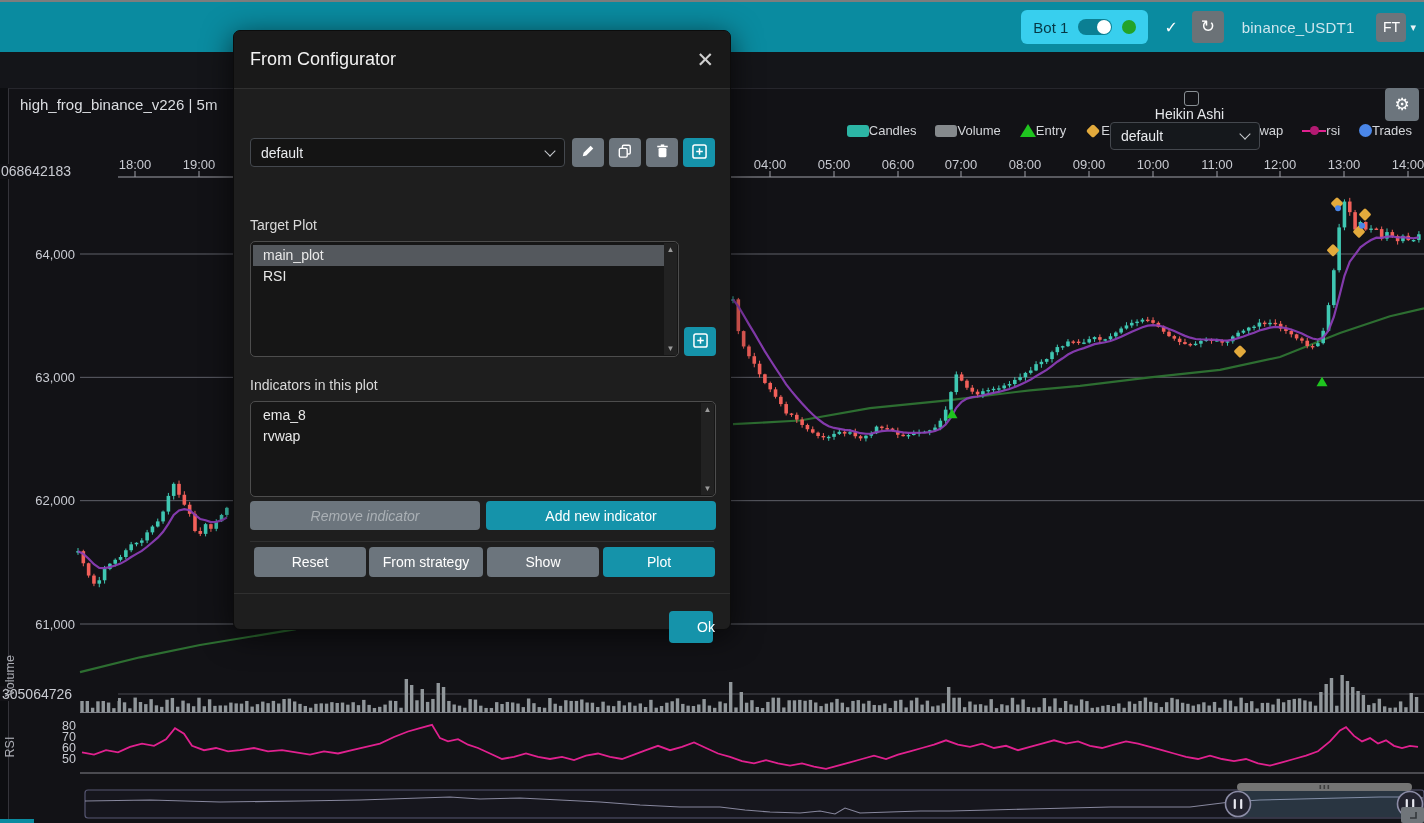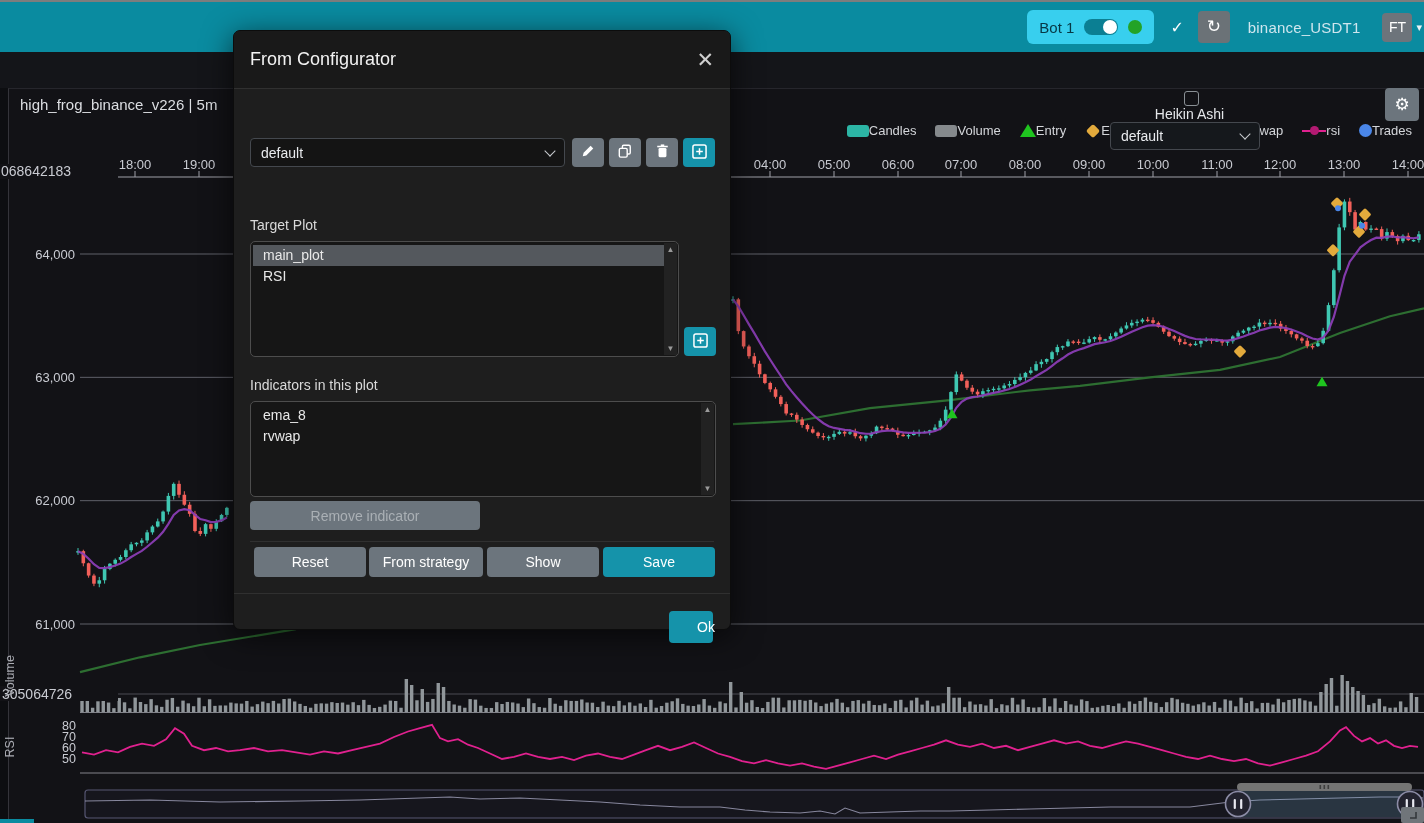--- a/index.html
+++ b/index.html
@@ -2,21 +2,21 @@
 <html><head>
 <meta charset="utf-8">
 <style>
   * { margin:0; padding:0; box-sizing:border-box; }
   html,body { width:1424px; height:823px; background:#0d0e11; overflow:hidden;
     font-family:"Liberation Sans","DejaVu Sans",sans-serif; }
   .hairline-top { position:absolute; left:0; top:0; width:1424px; height:2px; background:#7d7d7d; z-index:6; }
 
   
   .navbar { position:absolute; left:0; top:2px; width:1424px; height:50px; background:#0a8ba0; z-index:5;
-    display:flex; align-items:center; justify-content:flex-end; }
+    display:flex; align-items:center; justify-content:flex-end; padding-right:6px; }
   .bot-box { display:flex; align-items:center; gap:10px; background:#38cfee; border-radius:6px;
     height:34px; padding:0 12px; margin-right:16px; }
   .bot-box .bot-label { color:#063845; font-size:15px; }
   .toggle { width:34px; height:16px; border-radius:8px; background:#0b7f93; position:relative; }
   .toggle .knob { position:absolute; right:1px; top:1px; width:14px; height:14px; border-radius:50%; background:#fff; }
   .status-dot { width:14px; height:14px; border-radius:50%; background:#23a327; }
   .nav-check { color:#fff; font-size:16px; margin-right:14px; }
   .nav-btn { width:32px; height:32px; border-radius:4px; background:#6b7277; color:#fff; border:none;
     font-size:17px; line-height:30px; text-align:center; margin-right:18px; cursor:pointer; }
   .nav-exchange { color:#cfe6ee; font-size:15px; margin-right:22px; letter-spacing:.2px; }
@@ -69,21 +69,21 @@
   .listbox { position:absolute; left:16px; background:#161616; border:1px solid #4d4d4d; border-radius:5px;
     overflow:hidden; }
   .listbox ul { list-style:none; padding:3px 14px 3px 2px; }
   .listbox li { color:#e8e8e8; font-size:14px; padding:1px 10px; line-height:19px; cursor:pointer; white-space:nowrap; }
   .listbox li.selected { background:#54585d; }
   .sbar { position:absolute; right:1px; top:1px; bottom:1px; width:13px; background:#222;
     display:flex; flex-direction:column; justify-content:space-between; align-items:center; padding:2px 0; }
   .sbar span { color:#9a9a9a; font-size:8px; cursor:pointer; }
   .m-btn { border:none; border-radius:4px; background:#6c757d; color:#fff; font-size:14px; cursor:pointer; }
   .m-btn.teal { background:#1593aa; }
-  .m-btn.disabled { color:#aab0b5; }
+  .m-btn.disabled { color:#aab0b5;font-style:italic; }
   .m-divider { position:absolute; left:16px; right:16px; height:1px; background:#303030; }
   .modal-footer-line { position:absolute; left:0; right:0; top:562px; height:1px; background:#303030; }
   .ok-btn { position:absolute; right:17px; top:580px; width:44px; height:32px;padding-left:28px; }
 </style>
 </head>
 <body>
 
 <div class="hairline-top"></div>
 
 <div class="navbar">
@@ -868,23 +868,24 @@
         <li>ema_8</li>
         <li>rvwap</li>
       </ul>
     <div class="sbar">
         <span>▲</span>
         <span>▼</span>
       </div>
   </div>
 
   <button class="m-btn disabled" style="position:absolute; left:16px; top:470px; width:230px; height:29px;">Remove indicator</button>
+  <button class="m-btn teal" style="position:absolute; left:252px; top:470px; width:230px; height:29px;">Add new indicator</button>
 
   <div class="m-divider" style="top:510px;"></div>
 
   <button class="m-btn" style="position:absolute; left:20px; top:516px; width:112px; height:30px;">Reset</button>
   <button class="m-btn" style="position:absolute; left:135px; top:516px; width:114px; height:30px;">From strategy</button>
   <button class="m-btn" style="position:absolute; left:253px; top:516px; width:112px; height:30px;">Show</button>
-  <button class="m-btn teal" style="position:absolute; left:369px; top:516px; width:112px; height:30px;">Save</button>
+  <button class="m-btn teal" style="position:absolute; left:369px; top:516px; width:112px; height:30px;">Plot</button>
 
   <div class="modal-footer-line"></div>
   <button class="m-btn teal ok-btn">Ok</button>
 </div>
 
 </body></html>

